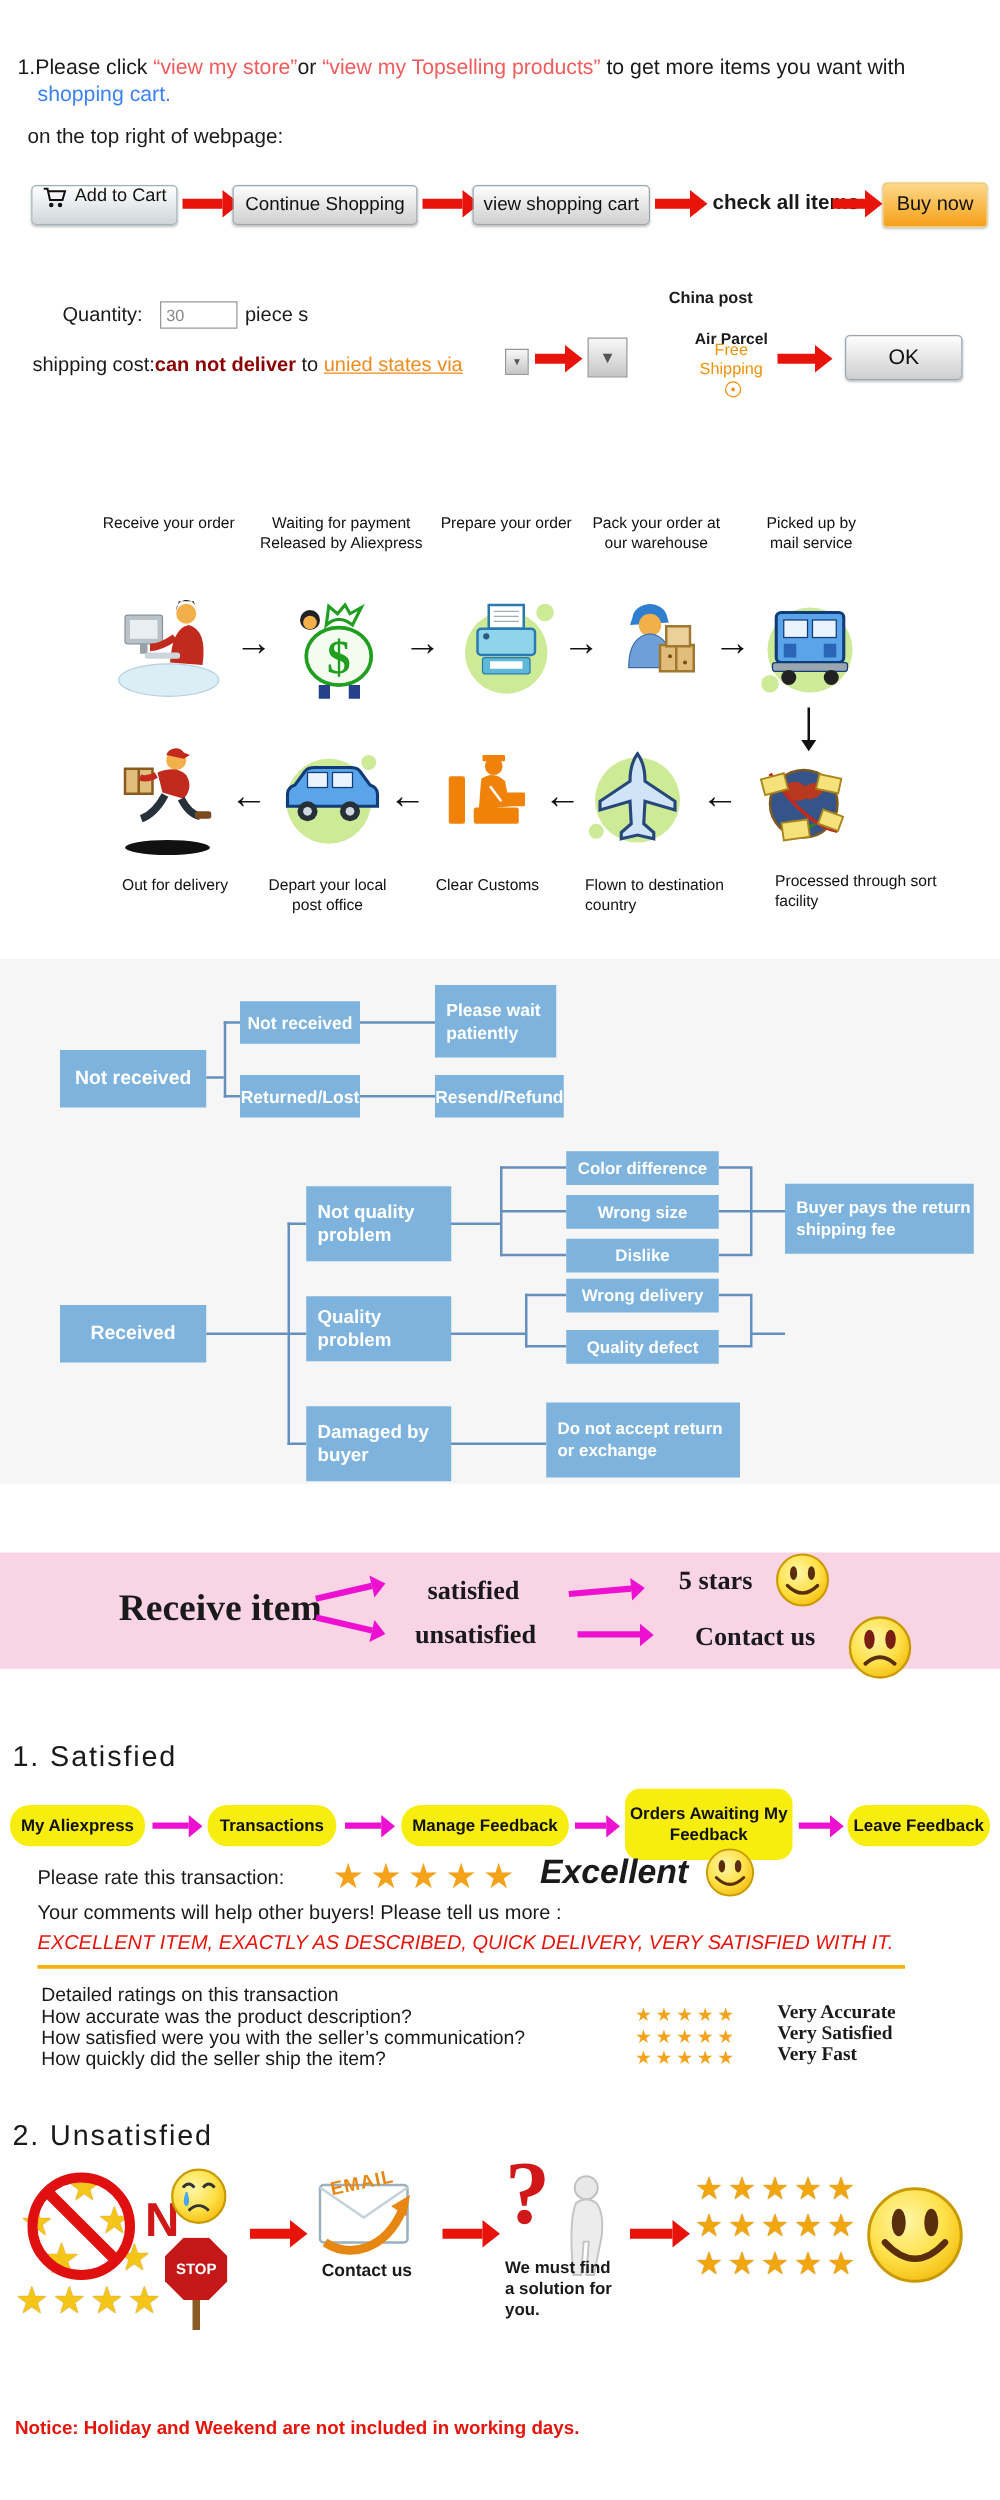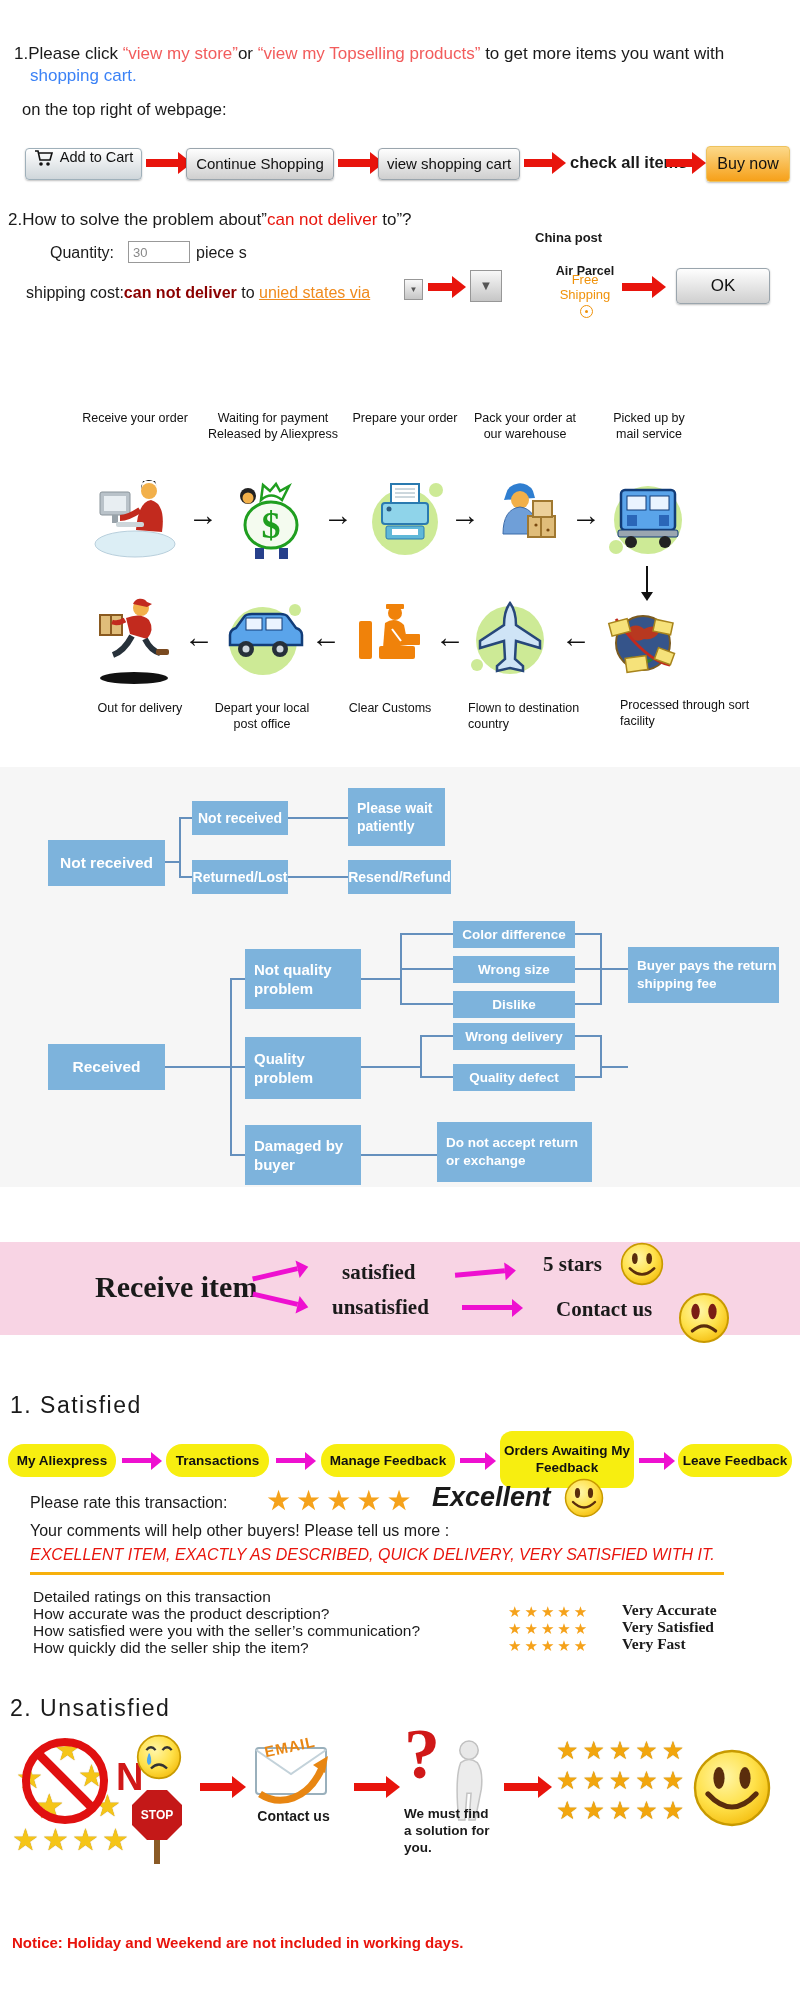--- a/index.html
+++ b/index.html
@@ -76,23 +76,20 @@
       <i class="bd" style="width:28px"></i>
       <i class="hd" style="left:28px"></i>
     </span>
   <div class="t" style="left:570px;top:153px;font-weight:bold;font-size:16.5px">check all items</div>
   <span class="ar" style="left:666px;top:152px;width:40px">
       <i class="bd" style="width:26px"></i>
       <i class="hd" style="left:26px"></i>
     </span>
   <div class="btn orange-btn" style="left:706px;top:146px;width:82px;height:34px;line-height:34px;font-size:16px">Buy now</div>
 
-  <div class="t" style="left:8px;top:210px;font-size:17px">
-    <span>2.How to solve the problem about”</span><span style="color:#e8140c">can not deliver</span><span> to”?</span>
-  </div>
   <div class="t" style="left:50px;top:244px;font-size:16px">Quantity:</div>
   <input class="t" style="left: 128px; top: 241px; width: 52px; height: 18px; border: 1px solid rgb(153, 153, 153); color: rgb(136, 136, 136); font-size: 13px; padding: 1px 4px; font-family: &quot;Liberation Sans&quot;, sans-serif;" value="30">
   <div class="t" style="left:196px;top:244px;font-size:16px">piece s</div>
 
   <div class="t" style="left:535px;top:230px;width:100px;text-align:left;font-weight:bold;font-size:13px">China post</div>
   <div class="t" style="left:535px;top:264px;width:100px;text-align:center;font-weight:bold;font-size:12.5px">Air Parcel</div>
 
   <div class="t" style="left:26px;top:284px;font-size:16px">
     <span>shipping cost:</span><span style="color:#8b0000;font-weight:bold">can not deliver</span><span> to </span><span style="color:#f08a1c;text-decoration:underline">unied states via</span>
   </div>
@@ -303,21 +300,21 @@
   <span class="fcl" style="left:600px;top:1035px;width:2px;height:43px"></span>
   <span class="fcl" style="left:600px;top:1066px;width:28px;height:2px"></span>
   <span class="fcl" style="left:352px;top:1154px;width:85px;height:2px"></span>
 
   <div class="fcb c" style="left:48px;top:1044px;width:117px;height:46px;font-size:15.5px">Received</div>
   <div class="fcb l" style="left:245px;top:949px;width:107px;height:60px;font-size:15px">Not quality problem</div>
   <div class="fcb c" style="left:453px;top:921px;width:122px;height:27px;font-size:13.5px">Color difference</div>
   <div class="fcb c" style="left:453px;top:956px;width:122px;height:27px;font-size:13.5px">Wrong size</div>
   <div class="fcb c" style="left:453px;top:991px;width:122px;height:27px;font-size:13.5px">Dislike</div>
   <div class="fcb l" style="left:628px;top:947px;width:142px;height:56px;font-size:13.5px">Buyer pays the return shipping fee</div>
-  <div class="fcb l" style="left:245px;top:1037px;width:107px;height:62px;font-size:15px">Quality problem</div>
+  <div class="fcb l" style="left:245px;top:1037px;width:107px;height:52px;font-size:15px">Quality problem</div>
   <div class="fcb c" style="left:453px;top:1023px;width:122px;height:27px;font-size:13.5px">Wrong delivery</div>
   <div class="fcb c" style="left:453px;top:1064px;width:122px;height:27px;font-size:13.5px">Quality defect</div>
   <div class="fcb l" style="left:245px;top:1125px;width:107px;height:60px;font-size:15px">Damaged by buyer</div>
   <div class="fcb l" style="left:437px;top:1122px;width:146px;height:60px;font-size:13.5px">Do not accept return or exchange</div>
 
   <div class="tw" style="left:0;top:1242px;width:800px;height:93px;background:#f8d4e4"></div>
   <div class="t serif" style="left:95px;top:1270px;font-size:30px;font-weight:bold">Receive item</div>
   <span class="ar m" style="left:252px;top:1262px;width:58px;transform:rotate(-13deg)">
       <i class="bd" style="width:46px"></i>
       <i class="hd" style="left:46px"></i>

